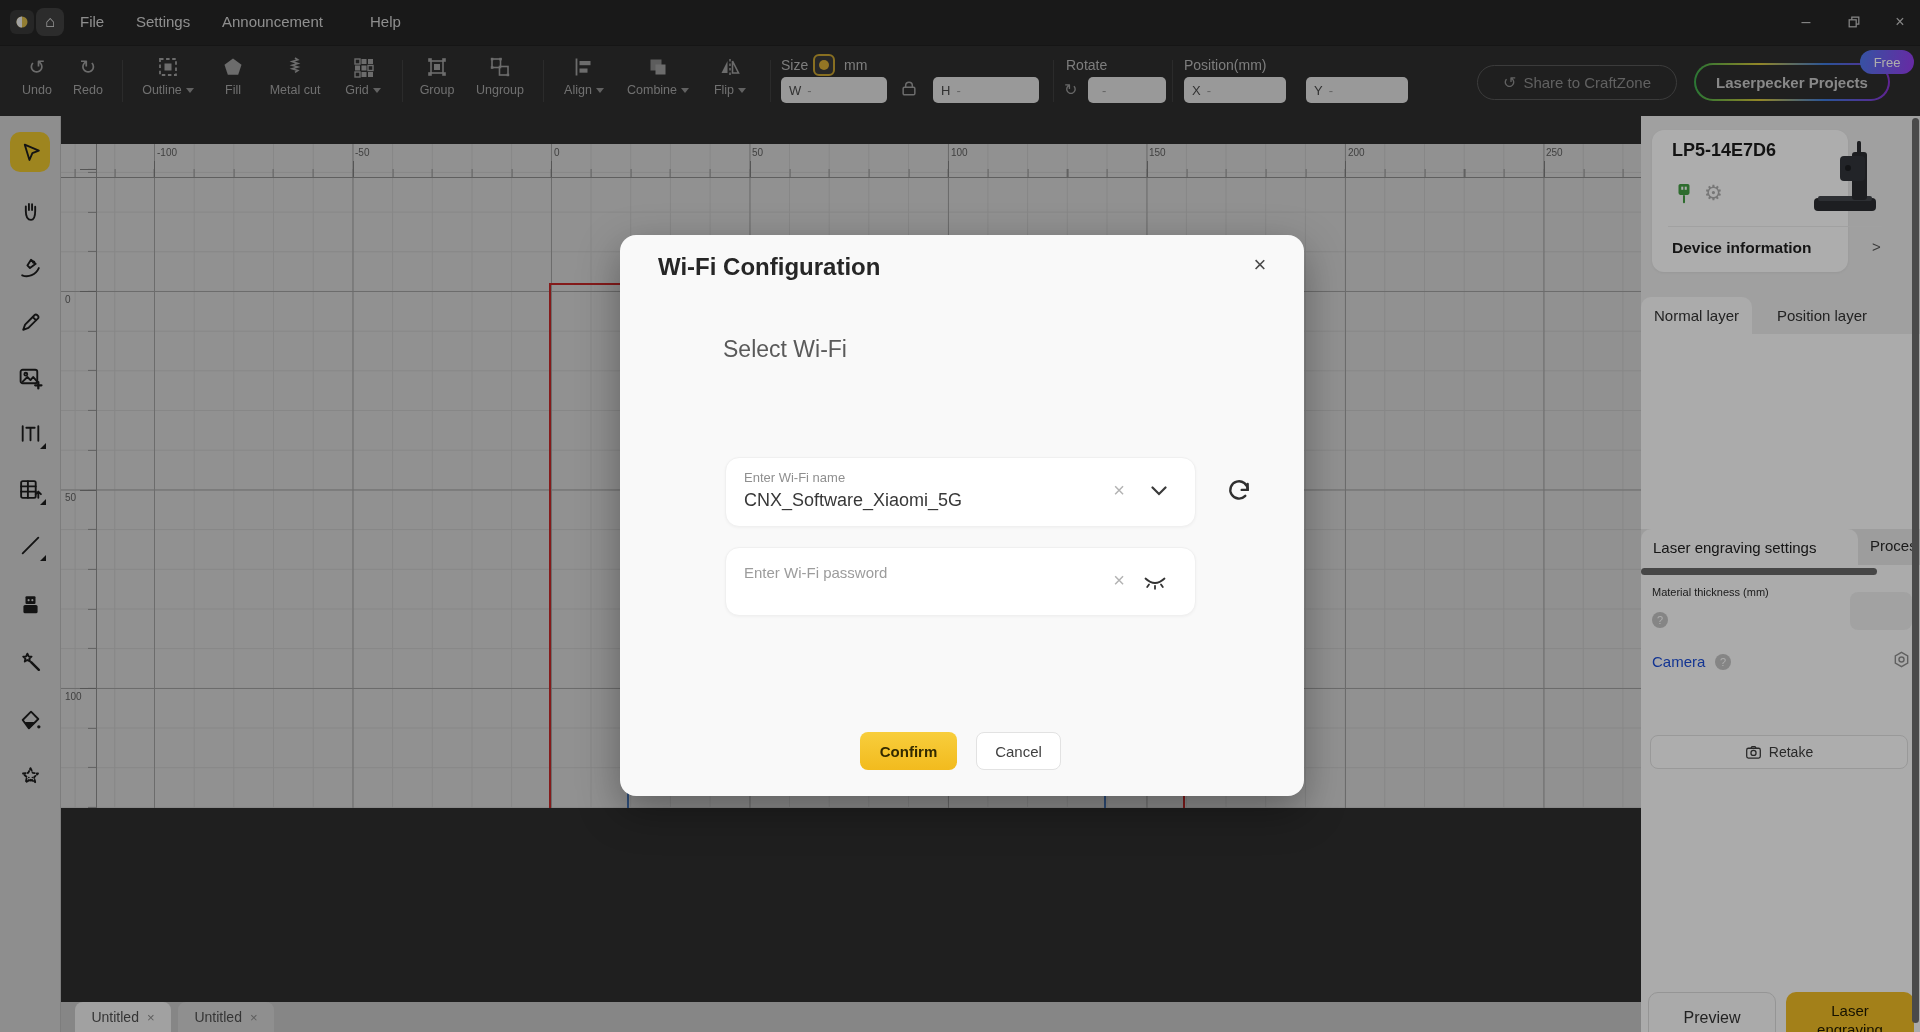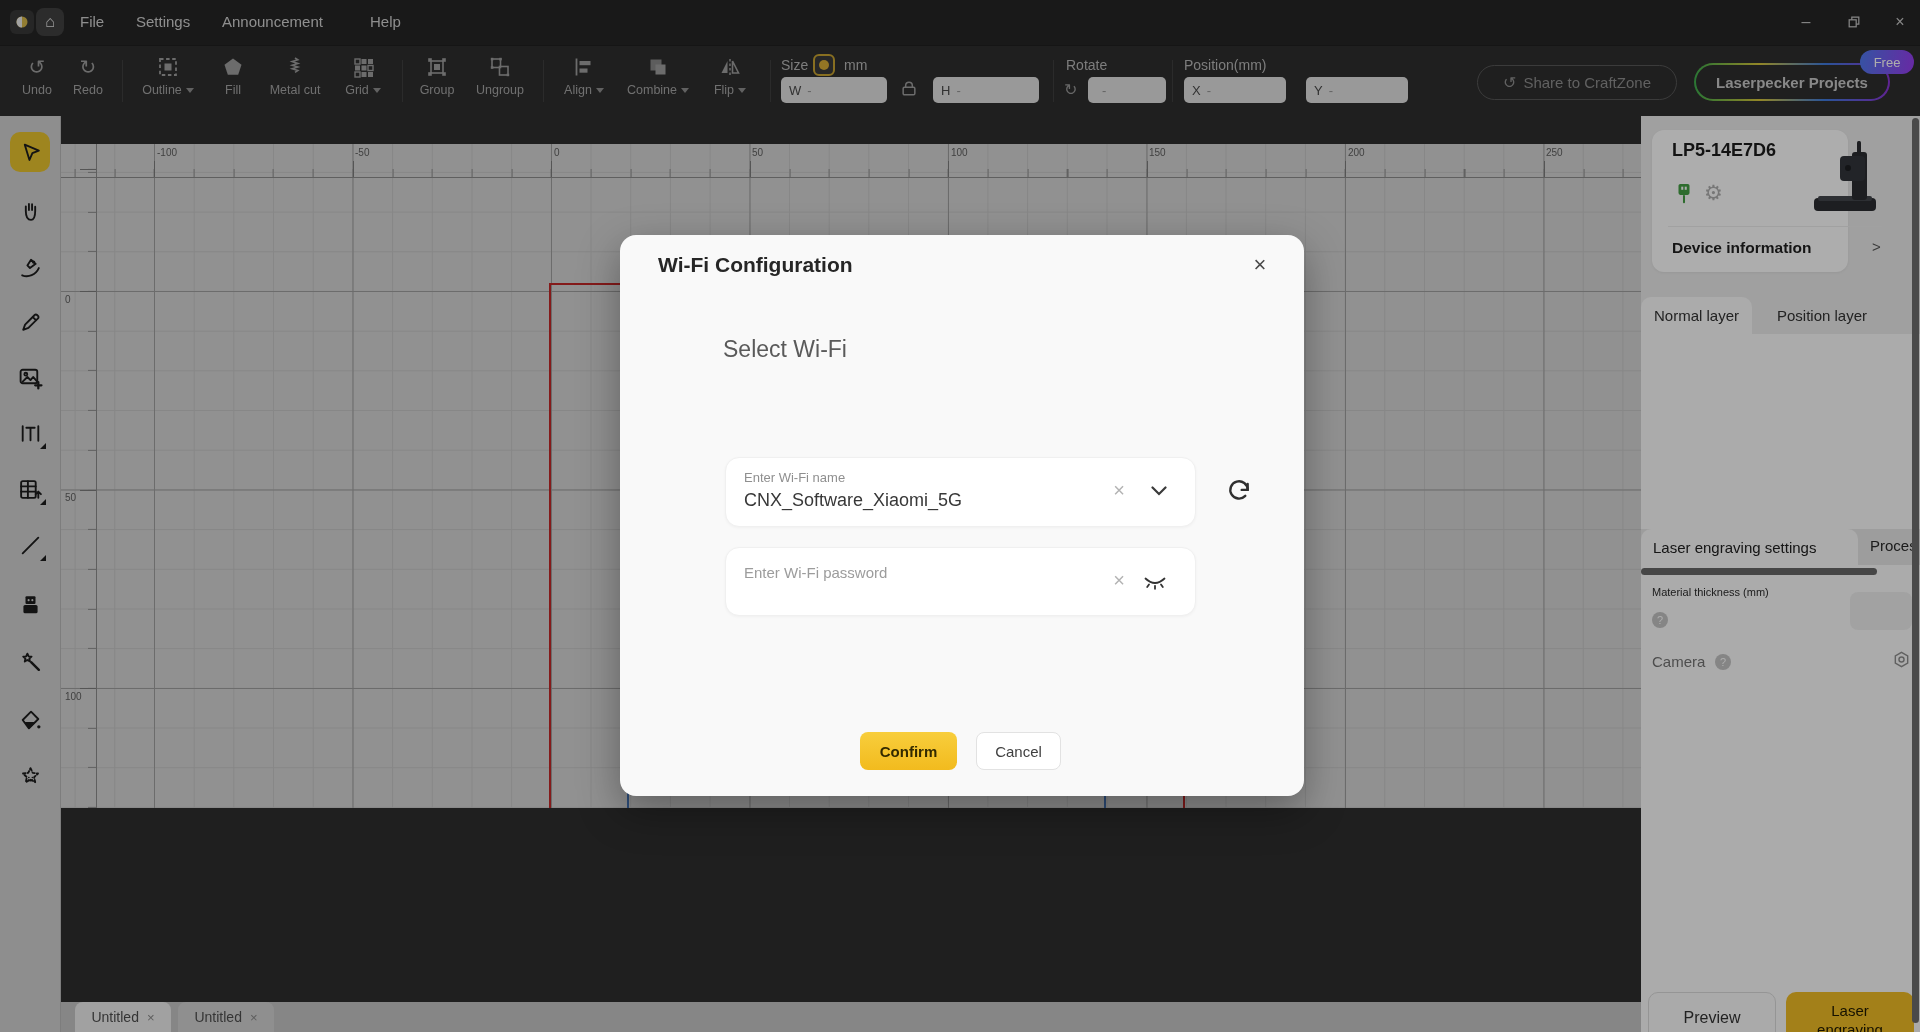--- a/index.html
+++ b/index.html
@@ -101,40 +101,40 @@
   #settings-tab-active { left:0; top:413px; width:217px; height:36px; background:#fcfcfc;
     border-radius:10px 10px 0 0; display:flex; align-items:center; padding-left:12px;
     font-size:15px; color:#222; }
   #settings-tab-next { left:229px; top:421px; font-size:15px; color:#2a2a2a; white-space:nowrap; }
   #tab-scrollbar { left:0; top:452px; width:236px; height:7px; background:#686868; border-radius:4px; }
   .help-badge { display:inline-flex; width:16px; height:16px; border-radius:50%; background:#c4c4c4; color:#fff;
     font-size:11px; align-items:center; justify-content:center; }
   #mat-label { left:11px; top:470px; font-size:11px; color:#2c2c2c; }
   #mat-help { left:11px; top:496px; }
   #mat-input { left:209px; top:476px; width:62px; height:38px; background:#efefef; border-radius:8px; }
-  #camera-label { left:11px; top:537px; font-size:15px; color:#737373; }
+  #camera-label { left:11px; top:537px; font-size:15px; color:#1d4ed8; }
   #camera-help { left:74px; top:538px; }
   #camera-gear { left:251px; top:534px; }
   #camera-select { left:9px; top:568px; width:247px; height:38px; background:#f2f2f2; border-radius:8px;
     display:flex; align-items:center; padding:0 14px; font-size:15px; color:#b5b5b5; }
   #camera-select .caret2 { margin-left:auto; }
   .panel-btn { left:9px; width:258px; height:34px; background:#fff; border:1px solid #e2e2e2; border-radius:8px;
     display:flex; align-items:center; justify-content:center; gap:7px; font-size:14px; color:#3d3d3d; }
   #preview-btn { left:7px; top:876px; width:128px; height:52px; background:#fbfbfb; border:1px solid #dcdcdc;
     border-radius:10px; display:flex; align-items:center; justify-content:center; font-size:16px; color:#333; }
   #laser-btn { left:145px; top:876px; width:128px; height:58px; background:#f1bd25; border-radius:10px;
     display:flex; align-items:center; justify-content:center; text-align:center;
     font-size:15px; line-height:1.25; color:#201a00; }
   #panel-scrollbar { left:271px; top:2px; width:7px; height:905px; background:#6d6d6d; border-radius:4px; }
 
   
   #overlay { left:0; top:0; width:1920px; height:1032px; background:rgba(0,0,0,0.32); z-index:40; }
   #dialog { left:620px; top:235px; width:684px; height:561px; background:#f9f9f9; border-radius:16px;
     box-shadow:0 14px 42px rgba(0,0,0,0.35); z-index:50; }
-  #dlg-title { left:38px; top:18px; font-size:21px; font-weight:bold; color:#262626; }
+  #dlg-title { left:38px; top:18px; font-size:24px; font-weight:bold; color:#262626; }
   #dlg-close { left:624px; top:14px; width:32px; height:32px; display:flex; align-items:center; justify-content:center;
     font-size:22px; color:#4a4a4a; }
   #dlg-section { left:103px; top:101px; font-size:23px; color:#5a5a5a; }
   #dlg-desc { left:103px; top:146px; width:474px; font-size:15px; color:#a5a5a5; line-height:22px; }
   .dlg-field { left:105px; width:471px; background:#fff; border:1px solid #f0f0f0; border-radius:14px;
     box-shadow:0 1px 3px rgba(0,0,0,0.04); }
   #field-name { top:222px; height:70px; }
   #field-pass { top:312px; height:69px; }
   .field-label { position:absolute; left:18px; top:12px; font-size:13px; color:#8f8f8f; }
   .field-input { position:absolute; left:18px; top:32px; width:330px; border:none; outline:none; background:transparent;
@@ -525,20 +525,28 @@
 
     <div id="camera-label" class="abs">Camera</div>
     <span id="camera-help" class="abs help-badge">?</span>
     <div id="camera-gear" class="abs">
       <svg width="19" height="19" viewBox="0 0 24 24" fill="none" stroke="#8f8f8f" stroke-width="1.8">
           <polygon points="12,3 19.8,7.5 19.8,16.5 12,21 4.2,16.5 4.2,7.5"></polygon>
           <circle cx="12" cy="12" r="3.2"></circle>
         </svg>
     </div>
 
+    <div class="abs panel-btn" style="top:619px">
+      <svg width="17" height="17" viewBox="0 0 20 20" fill="none" stroke="#3d3d3d" stroke-width="1.5">
+          <rect x="2" y="5" width="16" height="11.5" rx="2"></rect>
+          <circle cx="10" cy="10.5" r="3"></circle>
+          <path d="M7 5 l1.2-2 h3.6 l1.2 2"></path>
+        </svg>
+      <span>Retake</span>
+    </div>
 
     <div id="preview-btn" class="abs">
       <span>Preview</span>
     </div>
     <div id="laser-btn" class="abs">
       <span style="width:80px;display:inline-block">Laser engraving</span>
     </div>
     <div id="panel-scrollbar" class="abs"></div>
   </div>
 

